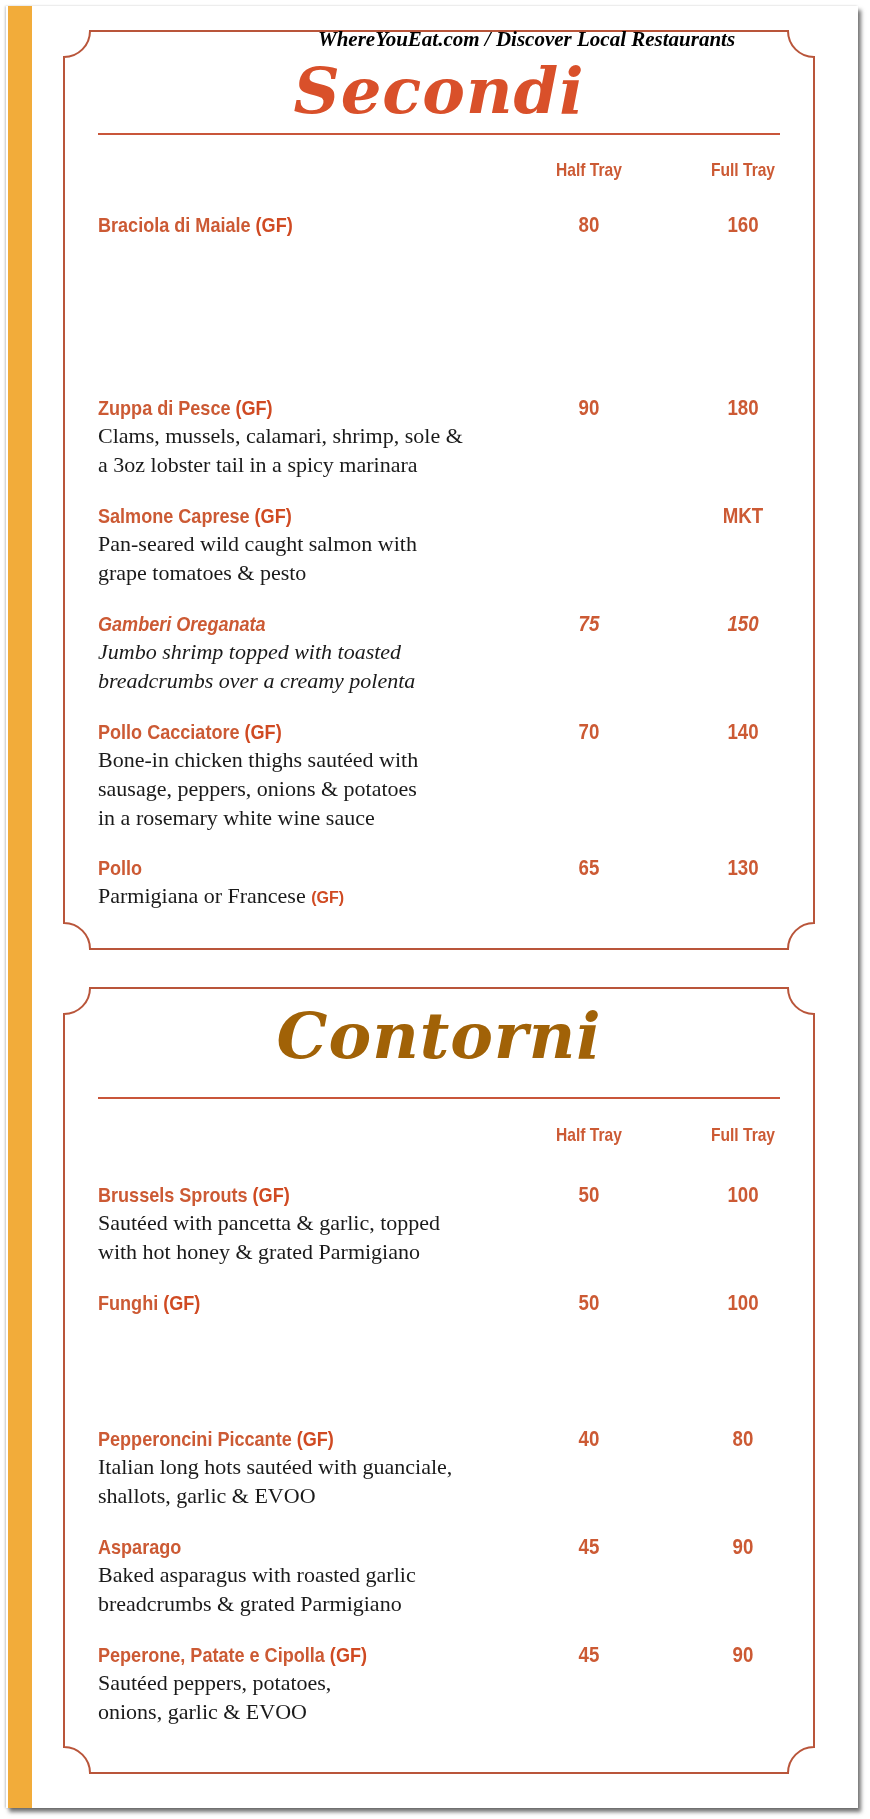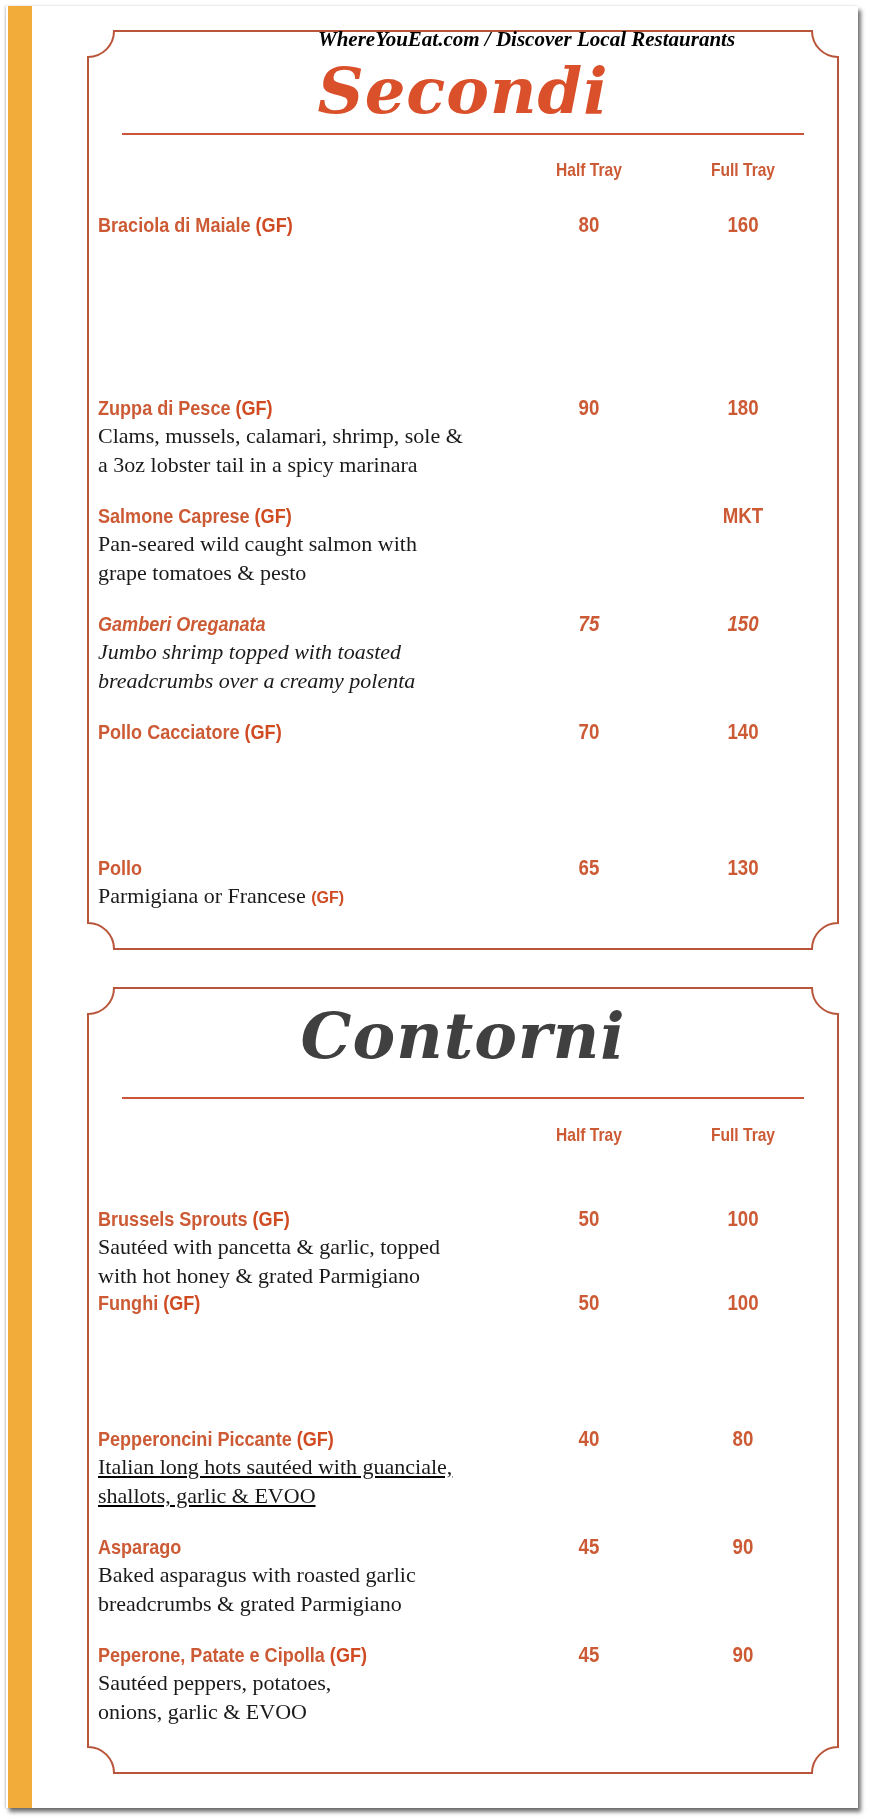--- a/index.html
+++ b/index.html
@@ -2,21 +2,21 @@
 <html><head>
 <meta charset="utf-8">
 <style>
   html, body { margin:0; padding:0; }
   body { width:870px; height:1819px; background:#ffffff; position:relative; overflow:hidden; }
   .page {
     position:absolute; left:6px; top:6px; width:852px; height:1802px;
     background:#fff; box-shadow: 3px 4px 4px rgba(0,0,0,0.55), -1px 0 2px rgba(0,0,0,0.2);
   }
   .stripe { position:absolute; left:8px; top:6px; width:24px; height:1802px; background:#F2AC3A; }
-  .frame { position:absolute; left:64px; width:750px;margin-left:24px; }
+  .frame { position:absolute; left:64px; width:750px; }
   .frame svg { position:absolute; left:0; top:0; width:100%; height:100%; overflow:visible; }
   .title {
     position:absolute; left:0; width:100%; text-align:center;
     font-family:"DejaVu Serif", serif; font-style:italic; font-weight:bold;
     color:#D9502A; font-size:64px; letter-spacing:1px;
   }
   .rule { position:absolute; left:34px; width:682px; height:2px; background:#C9563A; }
   .col-head {
     position:absolute; font-family:"Liberation Sans", sans-serif; font-weight:bold;
     font-size:19px; color:#CC5A34; transform:scaleX(0.82); transform-origin:center;
@@ -57,21 +57,21 @@
     <path d="M26 0 H724 A26 26 0 0 0 750 26 V892 A26 26 0 0 0 724 918 H26 A26 26 0 0 0 0 892 V26 A26 26 0 0 0 26 0 Z" fill="none" stroke="#B9553A" stroke-width="2"></path>
   </svg>
   <div class="title" style="top:22px;">Secondi</div>
   <div class="rule" style="top:102px;"></div>
 </div>
 
 <div class="frame" style="top:988px;height:785px;">
   <svg viewBox="0 0 750 785" preserveAspectRatio="none">
     <path d="M26 0 H724 A26 26 0 0 0 750 26 V759 A26 26 0 0 0 724 785 H26 A26 26 0 0 0 0 759 V26 A26 26 0 0 0 26 0 Z" fill="none" stroke="#B9553A" stroke-width="2"></path>
   </svg>
-  <div class="title" style="top:10px;color:#404040;">Contorni</div>
+  <div class="title" style="top:10px;color:#a16207;">Contorni</div>
   <div class="rule" style="top:109px;"></div>
 </div>
 
 <div class="watermark">WhereYouEat.com / Discover Local Restaurants</div>
 
 <div class="col-head" style="left:529px;top:159px;">Half Tray</div>
 <div class="col-head" style="left:683px;top:159px;">Full Tray</div>
 
 <div class="item" style="top:202px;margin-top:10px;">
   <span class="name"><span>Braciola di Maiale</span> <span class="gf">(GF)</span></span>
@@ -94,46 +94,49 @@
 </div>
 <div class="item" style="top:611px;font-style:italic;">
   <span class="name"><span>Gamberi Oreganata</span> <span class="gf"></span></span>
   <div class="desc">Jumbo shrimp topped with toasted
 breadcrumbs over a creamy polenta</div>
   <div class="price p-half">75</div>
   <div class="price p-full">150</div>
 </div>
 <div class="item" style="top:719px;">
   <span class="name"><span>Pollo Cacciatore</span> <span class="gf">(GF)</span></span>
+  <div class="desc">Bone-in chicken thighs sautéed with
+sausage, peppers, onions &amp; potatoes
+in a rosemary white wine sauce</div>
   <div class="price p-half">70</div>
   <div class="price p-full">140</div>
 </div>
 <div class="item" style="top:855px;">
   <span class="name"><span>Pollo</span> <span class="gf"></span></span>
   <div class="desc"><span>Parmigiana or Francese </span><span class="gf-small">(GF)</span></div>
   <div class="price p-half">65</div>
   <div class="price p-full">130</div>
 </div>
 
 <div class="col-head" style="left:529px;top:1124px;">Half Tray</div>
 <div class="col-head" style="left:683px;top:1124px;">Full Tray</div>
 
-<div class="item" style="top:1182px;margin-top:24px;">
+<div class="item" style="top:1182px;">
   <span class="name"><span>Brussels Sprouts</span> <span class="gf">(GF)</span></span>
   <div class="desc">Sautéed with pancetta &amp; garlic, topped
 with hot honey &amp; grated Parmigiano</div>
   <div class="price p-half">50</div>
   <div class="price p-full">100</div>
 </div>
 <div class="item" style="top:1290px;">
   <span class="name"><span>Funghi</span> <span class="gf">(GF)</span></span>
   <div class="price p-half">50</div>
   <div class="price p-full">100</div>
 </div>
-<div class="item" style="top:1426px;text-decoration:underline;">
+<div class="item" style="top:1426px;">
   <span class="name"><span>Pepperoncini Piccante</span> <span class="gf">(GF)</span></span>
   <div class="desc">Italian long hots sautéed with guanciale,
 shallots, garlic &amp; EVOO</div>
   <div class="price p-half">40</div>
   <div class="price p-full">80</div>
 </div>
 <div class="item" style="top:1534px;">
   <span class="name"><span>Asparago</span> <span class="gf"></span></span>
   <div class="desc">Baked asparagus with roasted garlic
 breadcrumbs &amp; grated Parmigiano</div>

